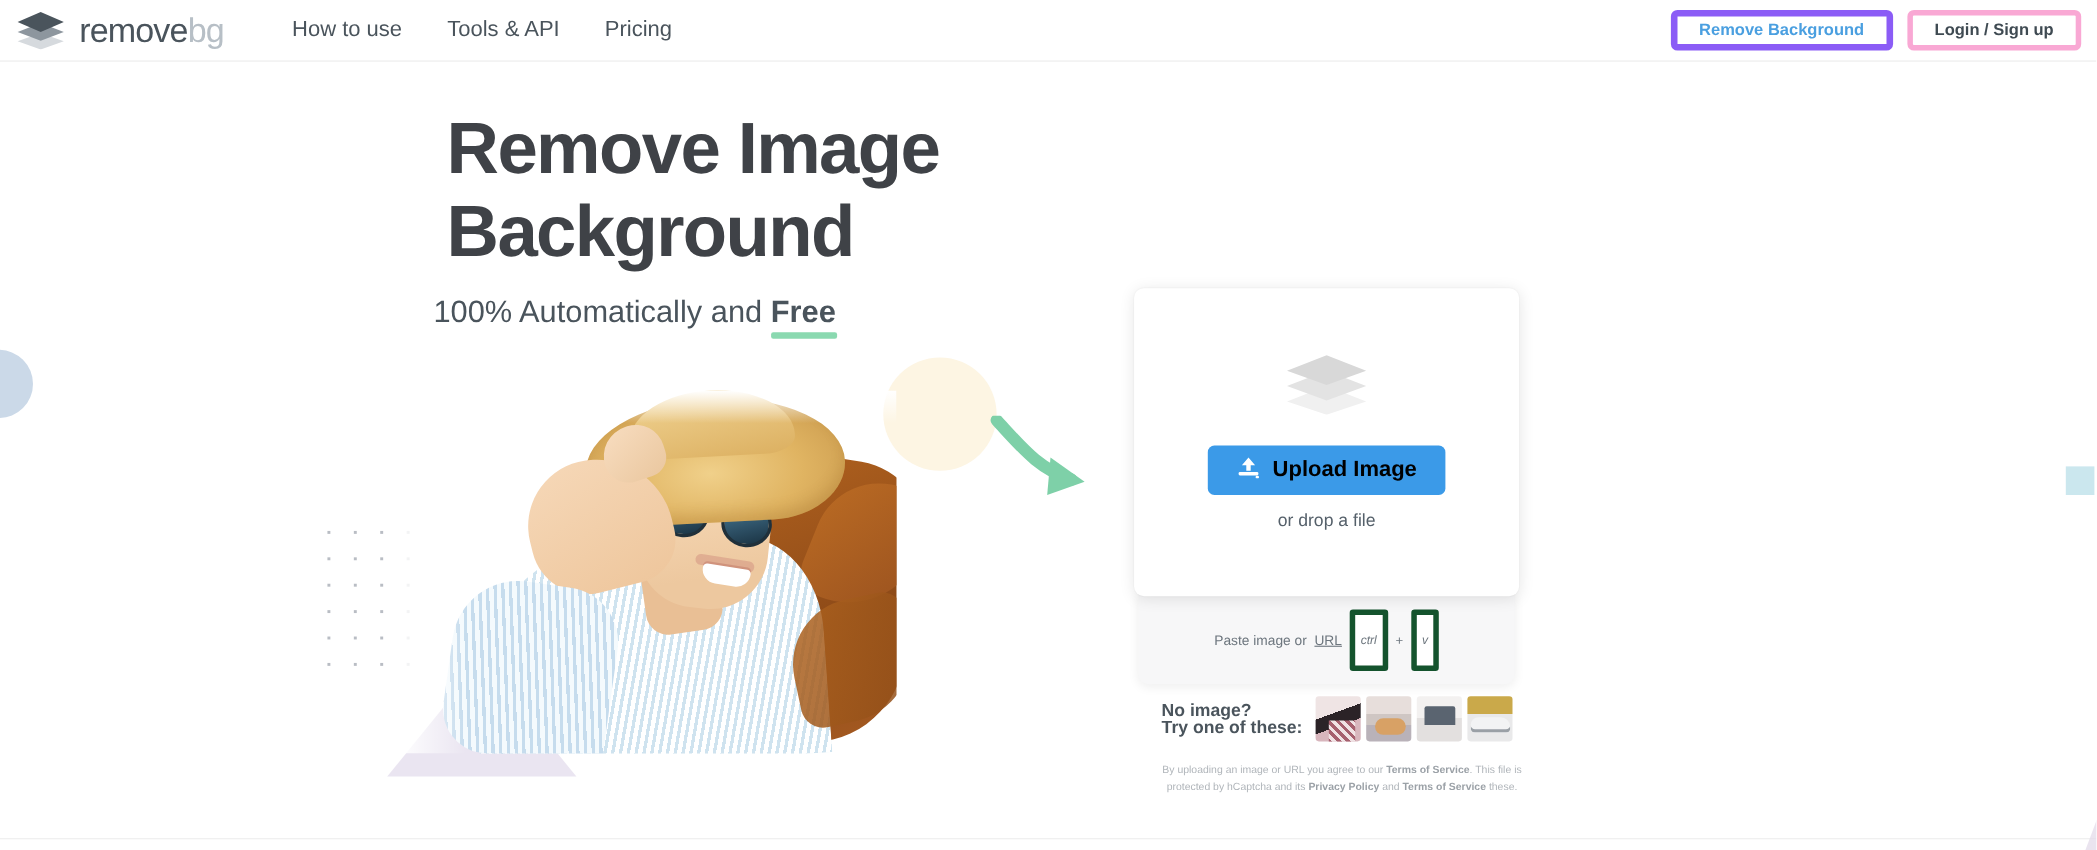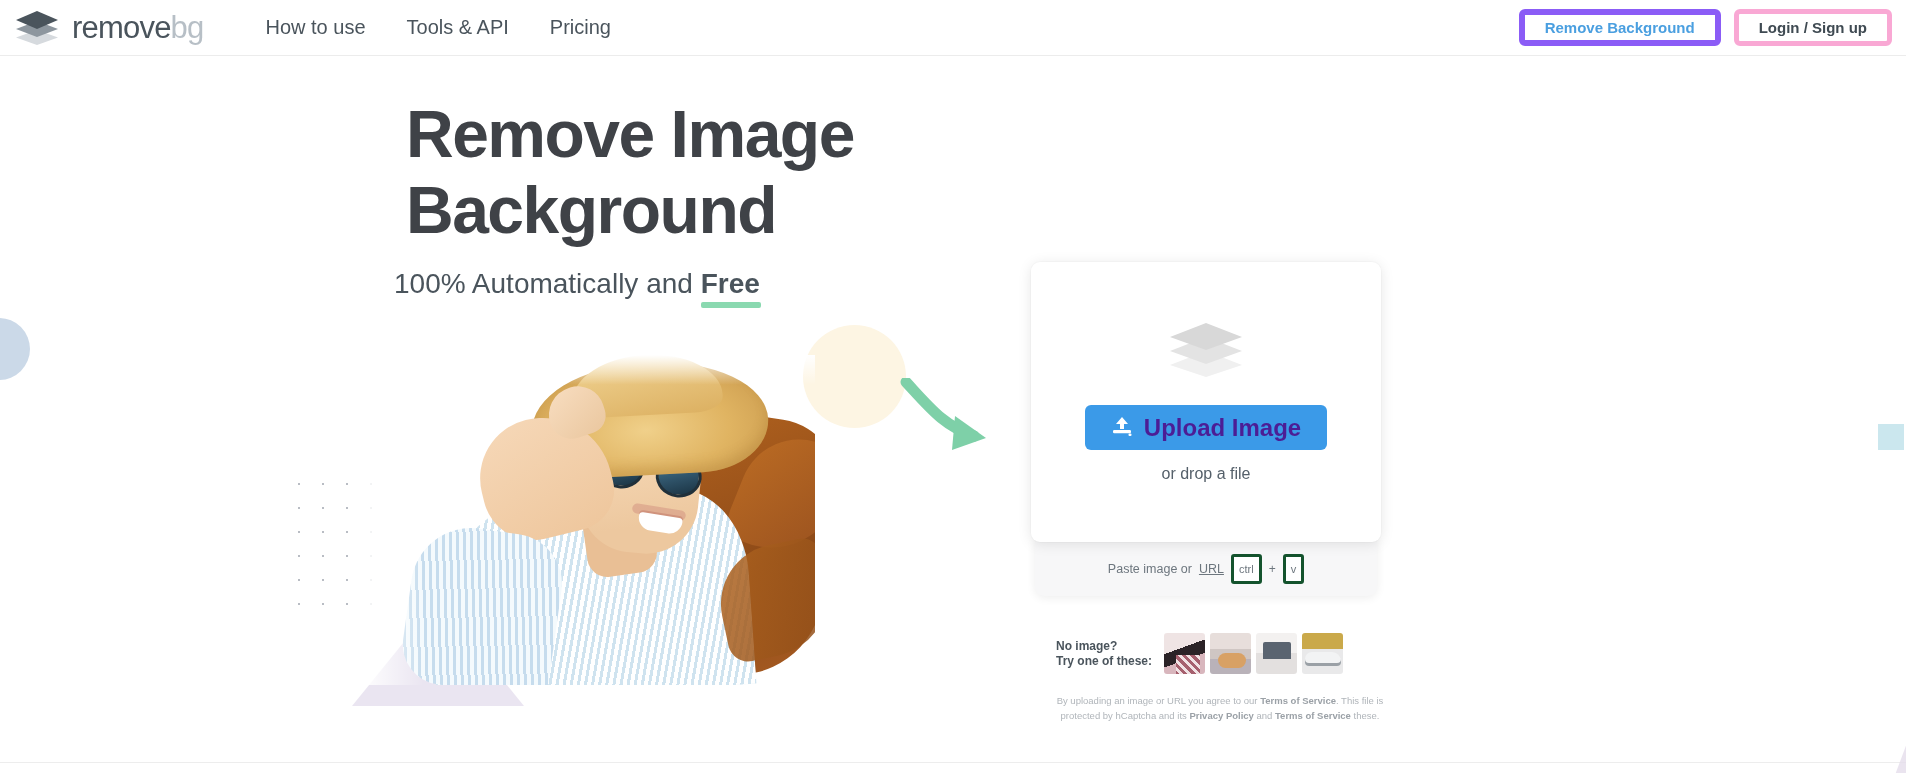--- a/index.html
+++ b/index.html
@@ -184,47 +184,47 @@
     position: absolute; left: 1031px; top: 262px; width: 350px; z-index: 20;
   }
   #upload-card {
     background: #ffffff; border-radius: 9px; height: 280px;
     box-shadow: 0 2px 14px rgba(0,0,0,.10), 0 0 0 1px rgba(0,0,0,.015);
     display: flex; flex-direction: column; align-items: center; justify-content: center;
     position: relative; z-index: 2;
   }
   #layers-icon { margin-bottom: 28px; width: 80px; height: 56px; position: relative; }
   #upload-button {
-    background: #3b9ae8; color: #4c1d95; border: none; border-radius: 6px;
-    height: 45px; padding: 0 26px; font-size: 24px; font-weight: bold;
+    background: #3b9ae8; color: #000000; border: none; border-radius: 6px;
+    height: 45px; padding: 0 26px; font-size: 20px; font-weight: bold;
     display: flex; align-items: center; gap: 11px; cursor: pointer;
     font-family: "Liberation Sans", sans-serif;
   }
   #drop-text { margin-top: 15px; font-size: 16px; color: #55606a; }
 
   #paste-row {
     background: #f7f7f8; border-radius: 0 0 9px 9px;
     margin: -4px 4px 0 4px; padding: 16px 0 12px;
     display: flex; align-items: center; justify-content: center; gap: 7px;
     font-size: 12.5px; color: #6d767e; position: relative; z-index: 1;
     box-shadow: 0 2px 10px rgba(0,0,0,.07);
   }
   #paste-row a { color: #6d767e; text-decoration: underline; cursor: pointer; }
   .kbd {
-    border: 3px solid #14532d; border-radius: 3px; background: #fff;
-    padding: 5px 5px; font-size: 11px; color: #6d767e; line-height: 14px;
+    border: 5px solid #14532d; border-radius: 3px; background: #fff;
+    padding: 16px 5px; font-size: 11px; color: #6d767e; line-height: 14px; font-style: italic;
   }
   .kbd-plus { font-size: 12px; color: #6d767e; }
 
   
   #samples {
     position: absolute; left: 1056px; top: 633px; z-index: 20;
     display: flex; align-items: center; gap: 12px;
   }
-  #samples-label { font-size: 12px; font-weight: bold; color: #4a545c; line-height: 15px; white-space: nowrap; }
+  #samples-label { font-size: 16px; font-weight: bold; color: #4a545c; line-height: 15px; white-space: nowrap; }
   #samples-thumbs { display: flex; gap: 5px; }
   .thumb { width: 41px; height: 41px; border-radius: 3px; overflow: hidden; cursor: pointer; position: relative; }
   #thumb-0 { background: linear-gradient(160deg,#efe4e4 0 38%,#2b2327 38% 62%,#d8b6bd 62%); }
   #thumb-0::after{content:"";position:absolute;left:12px;top:22px;width:24px;height:20px;background:repeating-linear-gradient(45deg,#a6606e 0 3px,#f0e2e4 3px 6px);}
   #thumb-1 { background: linear-gradient(180deg,#e7dedb 0 40%,#cfc6c3 40% 64%,#b9b2b9 64%); }
   #thumb-1::after{content:"";position:absolute;left:8px;top:20px;width:28px;height:15px;border-radius:8px;background:#d8a165;}
   #thumb-2 { background: linear-gradient(180deg,#f3f1f0 0 48%,#e3e0df 48%); }
   #thumb-2::after{content:"";position:absolute;left:7px;top:9px;width:28px;height:17px;background:#5a6470;border-radius:2px 2px 0 0;box-shadow:0 18px 0 -14px #c9ccd1;}
   #thumb-3 { background: linear-gradient(180deg,#caa94a 0 40%,#e9e9ea 40%); }
   #thumb-3::after{content:"";position:absolute;left:3px;top:19px;width:36px;height:14px;border-radius:7px 9px 4px 4px;background:#f2f3f4;box-shadow:inset 0 -3px 0 #9aa0a6;}

